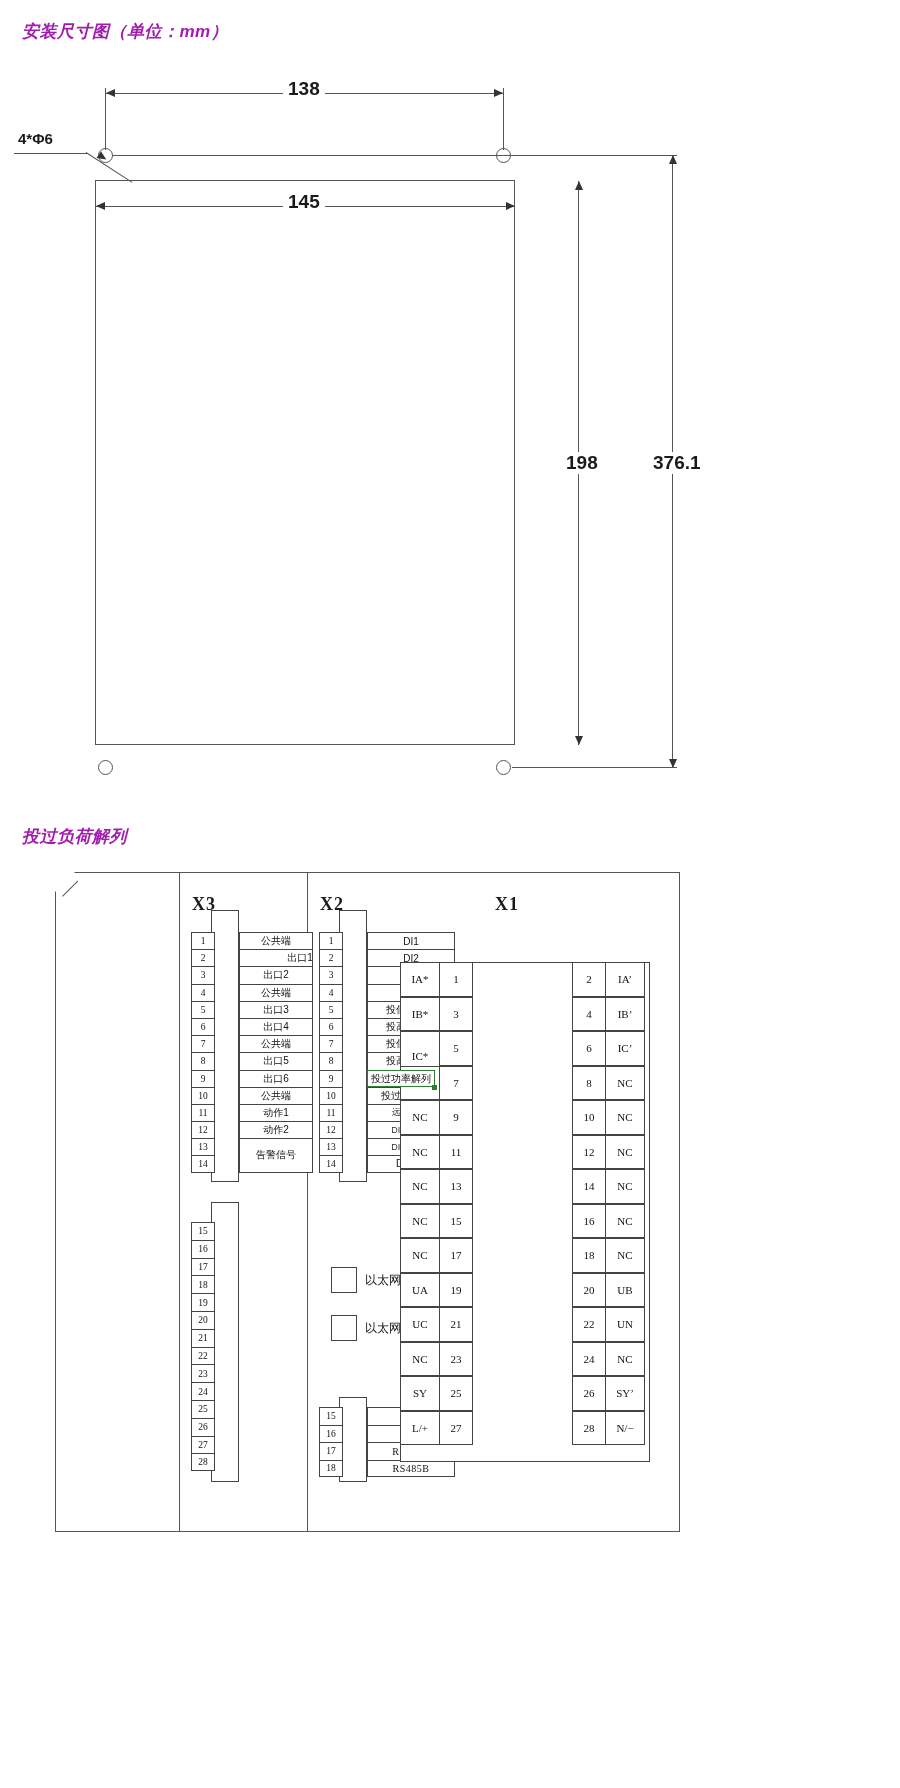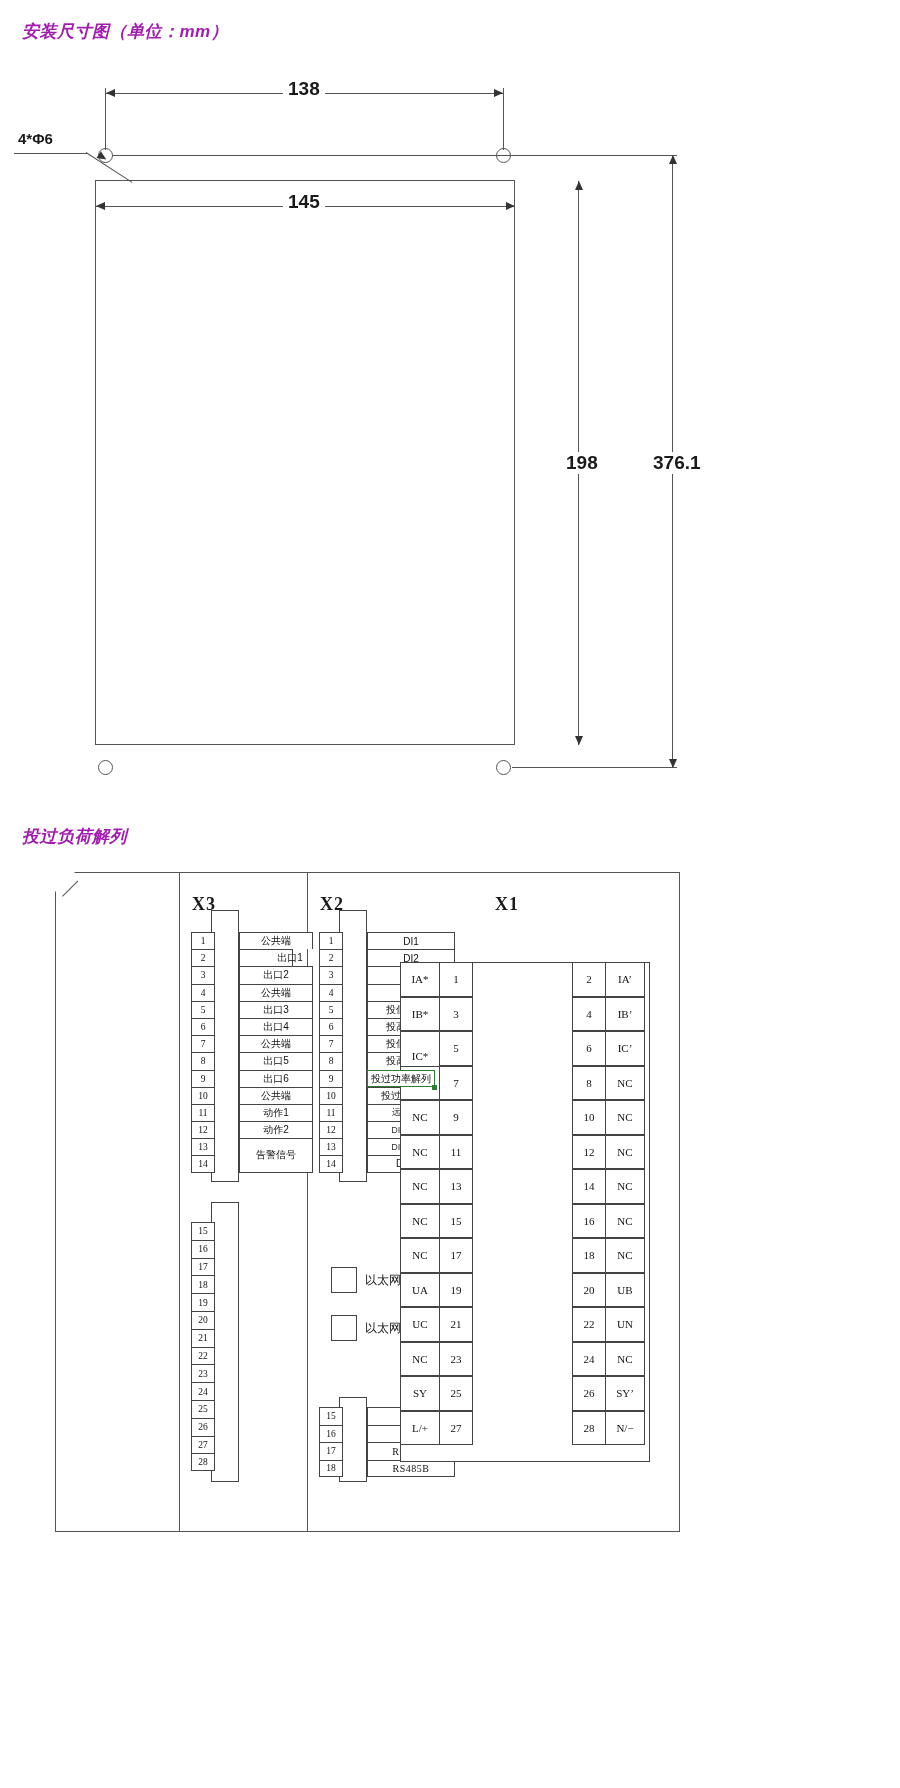--- a/index.html
+++ b/index.html
@@ -260,21 +260,21 @@
       <div class="pin" style="width: 24px; height: 17.2px;">8</div>
       <div class="pin" style="width: 24px; height: 17.2px;">9</div>
       <div class="pin" style="width: 24px; height: 17.2px;">10</div>
       <div class="pin" style="width: 24px; height: 17.2px;">11</div>
       <div class="pin" style="width: 24px; height: 17.2px;">12</div>
       <div class="pin" style="width: 24px; height: 17.2px;">13</div>
       <div class="pin" style="width: 24px; height: 17.2px;">14</div>
     </div>
   <div class="lblcol" id="x3u-lbls" style="left: 184px; top: 60px; width: 74px;">
       <div class="lbl" style="width: 74px; height: 17.2px;">公共端</div>
-      <div class="lbl" style="width: 54px; height: 17.2px; padding-left: 48px;">出口1</div>
+      <div class="lbl" style="width: 74px; height: 17.2px; padding-left: 48px;">出口1</div>
       <div class="lbl" style="width: 74px; height: 17.2px;">出口2</div>
       <div class="lbl" style="width: 74px; height: 17.2px;">公共端</div>
       <div class="lbl" style="width: 74px; height: 17.2px;">出口3</div>
       <div class="lbl" style="width: 74px; height: 17.2px;">出口4</div>
       <div class="lbl" style="width: 74px; height: 17.2px;">公共端</div>
       <div class="lbl" style="width: 74px; height: 17.2px;">出口5</div>
       <div class="lbl" style="width: 74px; height: 17.2px;">出口6</div>
       <div class="lbl" style="width: 74px; height: 17.2px;">公共端</div>
       <div class="lbl" style="width: 74px; height: 17.2px;">动作1</div>
       <div class="lbl" style="width: 74px; height: 17.2px;">动作2</div>

